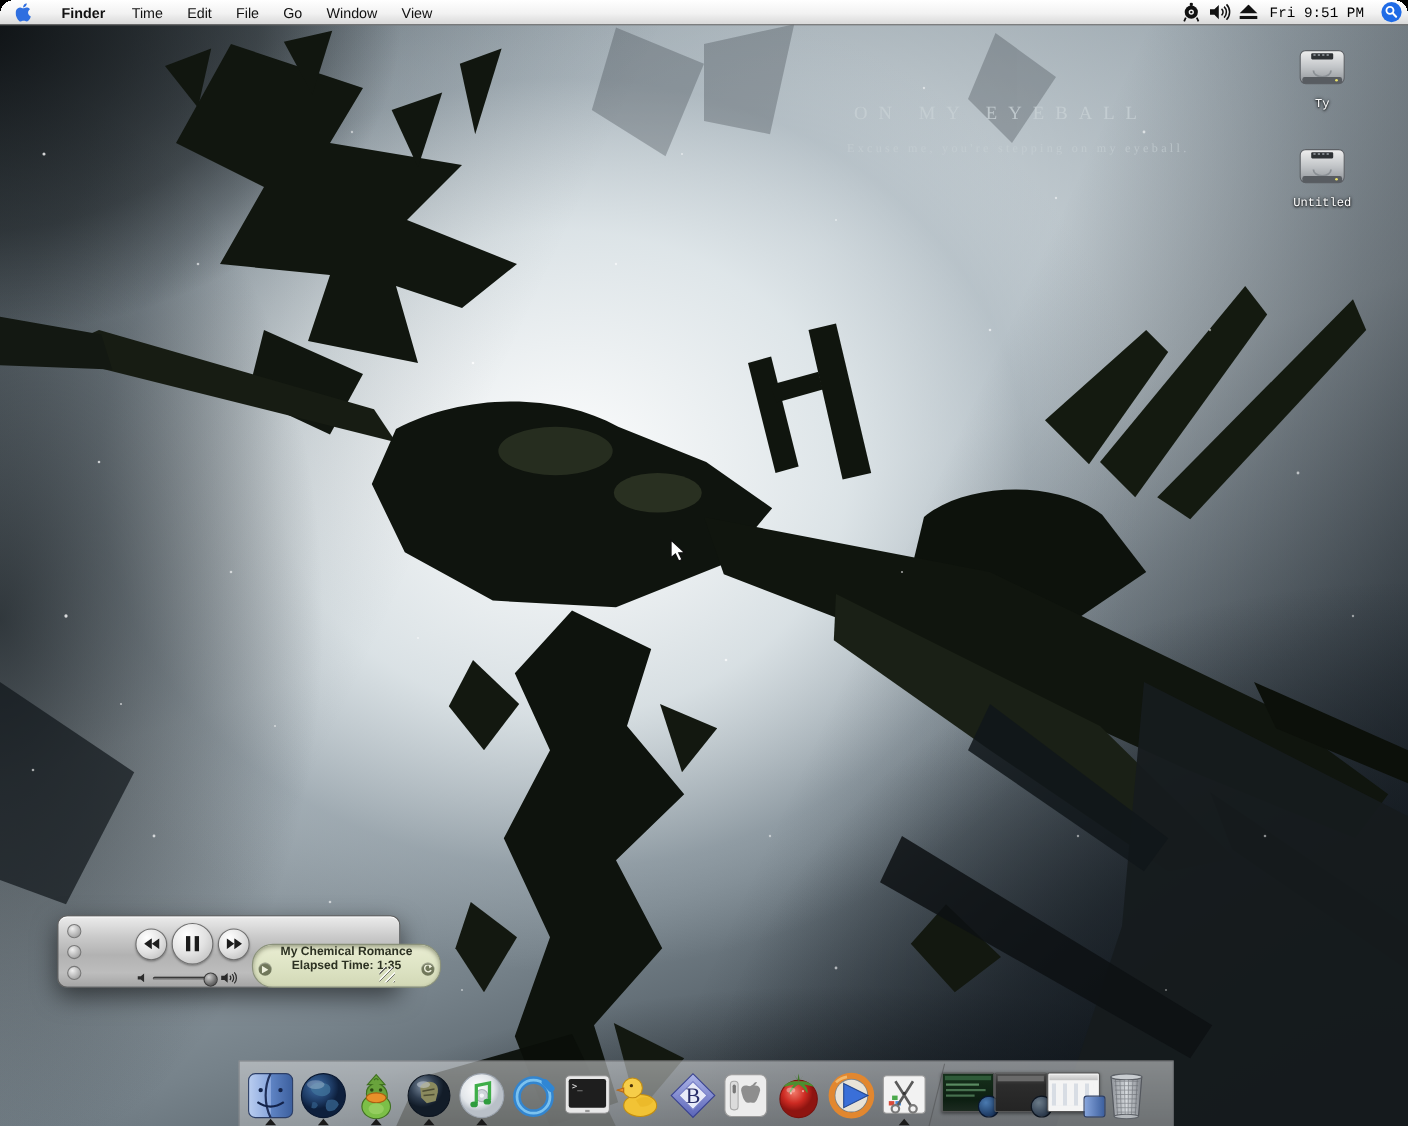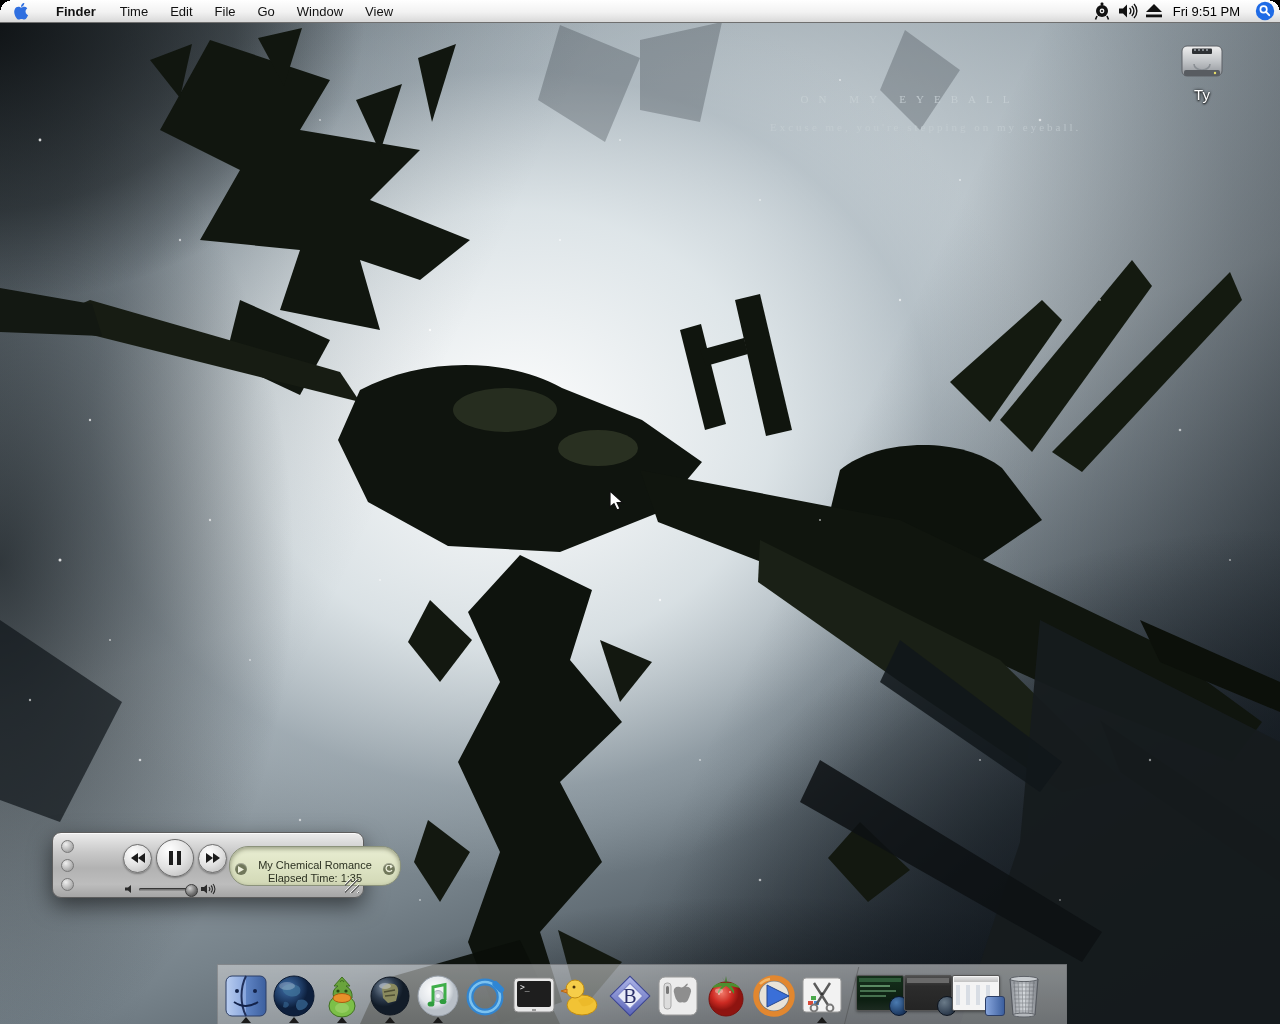--- a/index.html
+++ b/index.html
@@ -13,43 +13,43 @@
       radial-gradient(ellipse 520px 380px at -2% 2%, rgba(6,9,11,.9), rgba(10,14,16,.5) 50%, transparent 75%),
       radial-gradient(ellipse 420px 700px at 0% 55%, rgba(20,26,30,.75), transparent 70%),
       radial-gradient(ellipse 760px 300px at 60% 108%, rgba(5,8,10,.85), transparent 70%),
       linear-gradient(115deg, rgba(30,38,44,.35), transparent 35%, transparent 60%, rgba(16,22,28,.72) 92%),
       radial-gradient(ellipse 680px 580px at 40% 42%, rgba(255,255,255,.98), rgba(226,233,236,.85) 38%, rgba(168,180,188,.45) 62%, transparent 78%),
       radial-gradient(ellipse 900px 650px at 58% 22%, rgba(222,230,234,.8), rgba(170,182,190,.35) 55%, transparent 75%),
       linear-gradient(160deg,#6e7a82 0%,#97a2a9 30%,#aeb8be 48%,#76828a 70%,#39434b 88%,#20262c 100%);}
   .wallpaper svg{position:absolute;inset:0;}
   .wp-text{position:absolute;left:770px;top:93px;width:280px;text-align:center;
     font-family:"Liberation Serif",serif;color:#c7d0d4;}
-  .wp-title{font-size:11px;letter-spacing:10px;opacity:.85;}
+  .wp-title{font-size:17px;letter-spacing:10px;opacity:.85;}
   .wp-sub{font-size:11px;letter-spacing:3px;opacity:.65;margin-top:16px;white-space:nowrap;}
 
   
   .menubar{position:absolute;top:0;left:0;right:0;height:22px;z-index:60;
     background:linear-gradient(#ffffff,#f2f2f2 55%,#d9d9d9);
     border-bottom:1px solid #6f6f6f;display:flex;align-items:center;font-size:13px;color:#111;}
   .corner{position:absolute;top:0;width:10px;height:10px;z-index:70;}
   .corner-tl{left:0;background:radial-gradient(circle at 100% 100%,transparent 9px,#000 9px);}
   .corner-tr{right:0;background:radial-gradient(circle at 0 100%,transparent 9px,#000 9px);}
   .apple{margin:0 14px 0 14px;display:flex;align-items:center;}
   .menu-item{padding:0 11px;height:22px;display:flex;align-items:center;cursor:default;}
   .menu-item.bold{font-weight:bold;padding:16px 13px;}
-  .mb-right{margin-left:auto;display:flex;align-items:center;height:22px;}
+  .mb-right{margin-left:auto;display:flex;align-items:center;height:22px;font-family:Liberation Mono, monospace;}
   .mb-icon{width:26px;height:22px;display:flex;align-items:center;justify-content:center;}
   .clock{padding:0 10px 0 6px;font-size:13px;color:#000;}
   .spotlight{width:30px;height:22px;display:flex;align-items:center;justify-content:center;}
 
   
   .desk-icon{position:absolute;width:150px;display:flex;flex-direction:column;align-items:center;z-index:20;}
   .desk-icon .glyph{height:48px;display:flex;align-items:flex-end;justify-content:center;}
-  .desk-icon .lbl{margin-top:5px;font-size:15px;color:#fff;text-align:center;line-height:12px;
-    text-shadow:0 1px 2px rgba(0,0,0,.95),0 0 3px rgba(0,0,0,.85);word-break:break-all;}
+  .desk-icon .lbl{margin-top:5px;font-size:11px;color:#fff;text-align:center;line-height:12px;
+    text-shadow:0 1px 2px rgba(0,0,0,.95),0 0 3px rgba(0,0,0,.85);word-break:break-all;font-family:Liberation Mono, monospace;}
   #di-ty{left:1127px;top:36px;}
   #di-untitled{left:1127px;top:126px;}
   #di-dmg{left:1127px;top:216px;}#di-dmg .lbl{width:128px;}
   #di-wmv{left:1127px;top:306px;}#di-wmv .lbl{width:148px;}
 
   
   .player{position:absolute;left:52px;top:832px;width:310px;height:64px;z-index:30;
     border-radius:9px;border:1px solid #5d5d5d;
     background:linear-gradient(180deg,#ececec,#c9c9c9 30%,#b2b2b2 55%,#bdbdbd 80%,#a5a5a5);
     box-shadow:0 8px 22px rgba(0,0,0,.55), inset 0 1px 0 rgba(255,255,255,.8);}
@@ -58,23 +58,23 @@
     background:radial-gradient(circle at 35% 30%,#efefef,#b9b9b9 55%,#8f8f8f);}
   .transport{position:absolute;left:70px;top:6px;display:flex;align-items:center;gap:4px;}
   .tbtn{border-radius:50%;border:1px solid #6e6e6e;display:flex;align-items:center;justify-content:center;
     background:radial-gradient(circle at 35% 28%,#ffffff,#e2e2e2 50%,#b5b5b5);box-shadow:0 1px 2px rgba(0,0,0,.35);}
   .tbtn.small{width:27px;height:27px;}
   .tbtn.big{width:36px;height:36px;}
   .vol{position:absolute;left:72px;top:50px;display:flex;align-items:center;gap:4px;}
   .vol-track{position:relative;width:58px;height:3px;border-radius:2px;background:linear-gradient(#5a5a5a,#9a9a9a);box-shadow:inset 0 1px 1px rgba(0,0,0,.5);}
   .vol-thumb{position:absolute;top:-4px;left:46px;width:11px;height:11px;border-radius:50%;
     border:1px solid #3c3c3c;background:radial-gradient(circle at 35% 30%,#cfcfcf,#6e6e6e 60%,#3f3f3f);}
-  .lcd{position:absolute;left:176px;top:13px;width:170px;height:38px;border-radius:19px;
+  .lcd{position:absolute;left:176px;top:25px;width:170px;height:38px;border-radius:19px;
     border:1px solid #8b927b;background:linear-gradient(180deg,#e9edd2,#dce2c2 60%,#d2d8b6);
-    box-shadow:inset 0 2px 4px rgba(60,65,40,.45);display:flex;align-items:flex-end;justify-content:center;}
+    box-shadow:inset 0 2px 4px rgba(60,65,40,.45);display:flex;align-items:flex-start;justify-content:center;font-weight:bold;}
   .lcd-text{text-align:center;color:#2c3122;font-size:11px;line-height:13px;white-space:nowrap;}
   .lcd-btn{position:absolute;width:12px;height:12px;border-radius:50%;background:#70775a;
     display:flex;align-items:center;justify-content:center;box-shadow:inset 0 1px 1px rgba(255,255,255,.4);}
   .lcd-btn.left{left:5px;top:16px;}
   .lcd-btn.right{right:5px;top:16px;}
   .grip{position:absolute;right:4px;bottom:4px;width:14px;height:14px;
     background:repeating-linear-gradient(135deg,transparent,transparent 3px,rgba(255,255,255,.8) 3px,rgba(255,255,255,.8) 4px,rgba(90,90,90,.8) 4px,rgba(90,90,90,.8) 5px);}
 
   
   .dock{position:absolute;left:217px;bottom:0;width:840px;height:59px;z-index:40;
@@ -259,20 +259,33 @@
         <rect x="13" y="6.5" width="20" height="5.5" rx="1" fill="#2e3134"></rect>
         <path d="M15,8 h2 M19,8 h2 M23,8 h2 M27,8 h2" stroke="#9aa0a6" stroke-width="1.4"></path>
         <path d="M15,22 a8,6 0 0 0 16,0" stroke="#8a8f94" stroke-width="1.6" fill="none"></path>
         <rect x="5" y="28" width="36" height="6" rx="2" fill="#585c61"></rect>
         <circle cx="36" cy="31" r="1.2" fill="#e8e06a"></circle>
       </svg>
     </div>
     <div class="lbl">Ty</div>
   </div>
 
+  <div class="desk-icon" id="di-untitled">
+    <div class="glyph">
+      <svg width="46" height="42" viewBox="0 0 46 42">
+        <rect x="3" y="4" width="40" height="30" rx="5" fill="url(#hd1)" stroke="#5d6166"></rect>
+        <rect x="13" y="6.5" width="20" height="5.5" rx="1" fill="#2e3134"></rect>
+        <path d="M15,8 h2 M19,8 h2 M23,8 h2 M27,8 h2" stroke="#9aa0a6" stroke-width="1.4"></path>
+        <path d="M15,22 a8,6 0 0 0 16,0" stroke="#8a8f94" stroke-width="1.6" fill="none"></path>
+        <rect x="5" y="28" width="36" height="6" rx="2" fill="#585c61"></rect>
+        <circle cx="36" cy="31" r="1.2" fill="#e8e06a"></circle>
+      </svg>
+    </div>
+    <div class="lbl">Untitled</div>
+  </div>
 
 
 
   <div class="player">
     <div class="win-dots">
       <div class="win-dot"></div>
       <div class="win-dot"></div>
       <div class="win-dot"></div>
     </div>
     <div class="transport">

